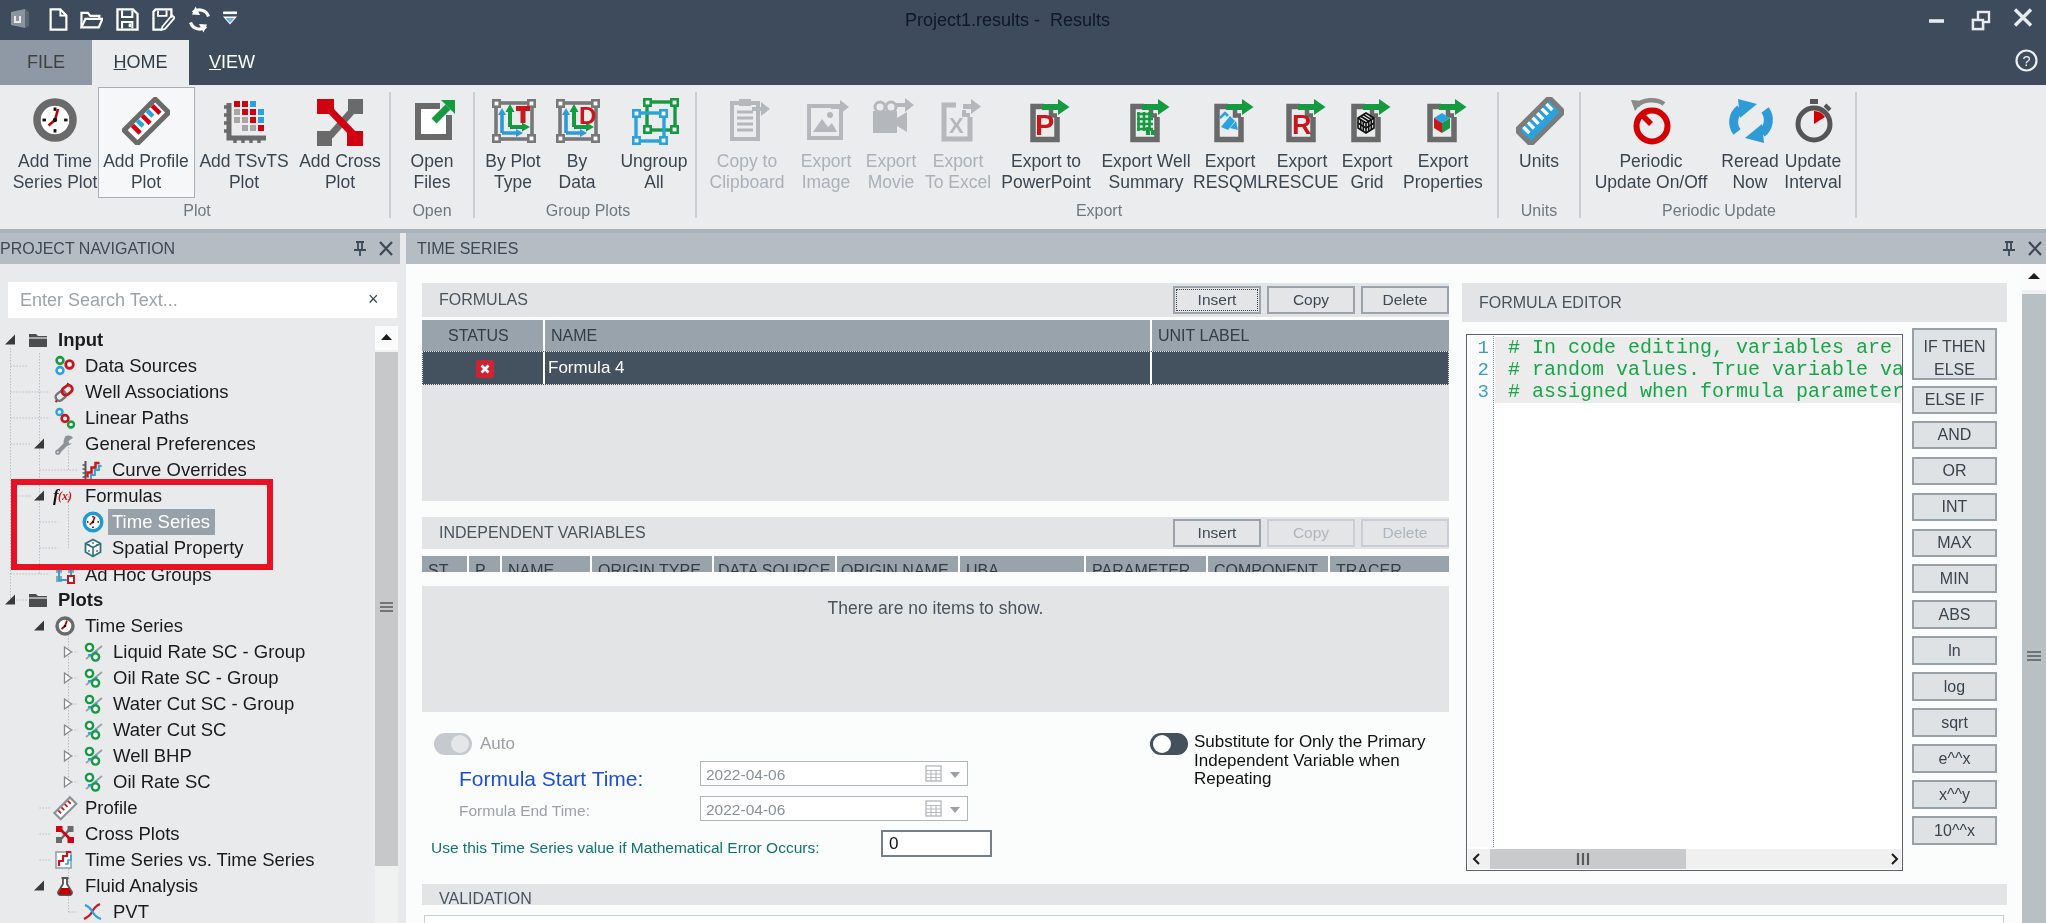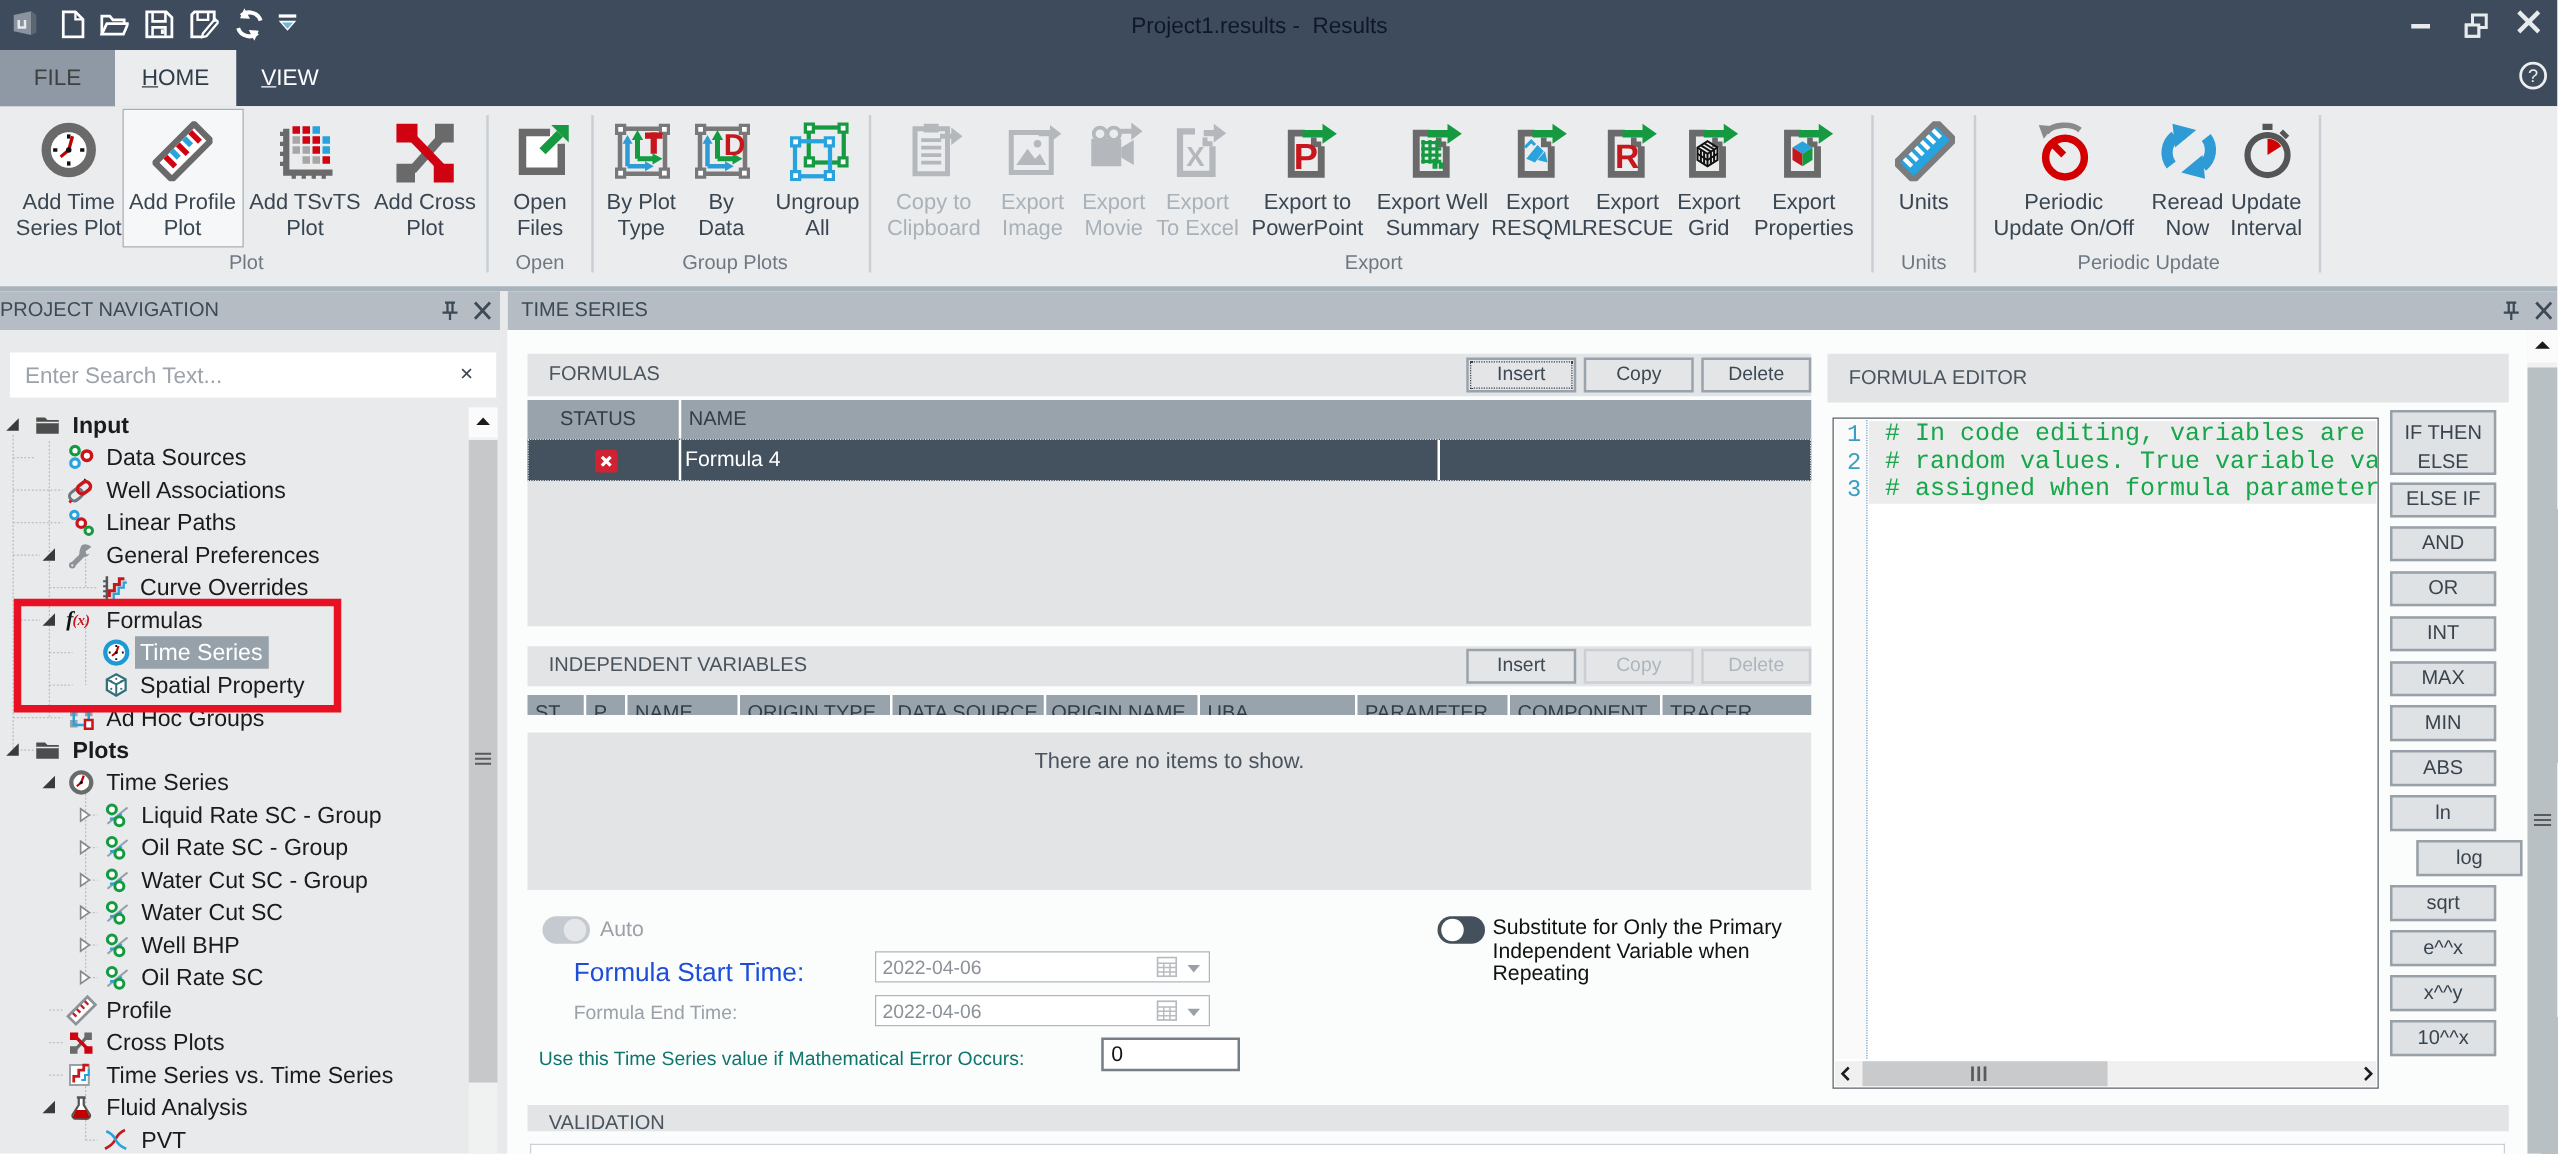--- a/index.html
+++ b/index.html
@@ -643,20 +643,21 @@
 
 <div id="midcontent">
 
 <div class="abs secbar" style="left:422px; top:283px; width:1027px; height:34px; line-height:34px; padding-left:17px;">FORMULAS</div>
 <div class="btn" style="left:1173px; top:286px; outline:1px dotted #3a444e; outline-offset:-4px;">Insert</div>
 <div class="btn" style="left:1267px; top:286px;">Copy</div>
 <div class="btn" style="left:1361px; top:286px;">Delete</div>
 <div class="abs thead" style="left:422px; top:320px; width:1027px; height:31px;">
   <div class="tcol" style="left:0; width:135px; border-left:none;margin-left:20px;">STATUS</div>
   <div class="tcol" style="left:121px; width:607px;">NAME</div>
+  <div class="tcol" style="left:728px; width:299px;">UNIT LABEL</div>
 </div>
 <div class="abs" style="left:422px; top:351px; width:1027px; height:34px; background:#44525f; border:1px dotted #dfe3e6;">
   <div class="abs" style="left:120px; top:0; width:2px; height:100%; background:#fff;"></div>
   <div class="abs" style="left:727px; top:0; width:2px; height:100%; background:#fff;"></div>
   <div class="abs" style="left:53px; top:8px; width:18px; height:18px; background:#cf2233; border-radius:2px;">
     <svg width="18" height="18" viewBox="0 0 18 18">
           <path d="M 5.5 5.5 L 12.5 12.5 M 12.5 5.5 L 5.5 12.5" stroke="#fff" stroke-width="2.6"></path>
         </svg>
   </div>
   <div class="abs" style="left:125px; top:0; height:100%; line-height:32px; color:#fff; font-size:17px;">Formula 4</div>
@@ -746,21 +747,21 @@
 
 <div class="ebtn" style="top:328px; height:52px; line-height:23px; padding-top:5px;">IF THEN<br>ELSE</div>
 <div class="ebtn" style="top:386px; height:28px; line-height:24px;">ELSE IF</div>
 <div class="ebtn" style="top:421px; height:28px; line-height:24px;">AND</div>
 <div class="ebtn" style="top:457px; height:28px; line-height:24px;">OR</div>
 <div class="ebtn" style="top:493px; height:28px; line-height:24px;">INT</div>
 <div class="ebtn" style="top:529px; height:28px; line-height:24px;">MAX</div>
 <div class="ebtn" style="top:564px; height:29px; line-height:25px;">MIN</div>
 <div class="ebtn" style="top:600px; height:29px; line-height:25px;">ABS</div>
 <div class="ebtn" style="top:636px; height:29px; line-height:25px;">ln</div>
-<div class="ebtn" style="top:672px; height:29px; line-height:25px;margin-left:21px;">log</div>
+<div class="ebtn" style="top:672px; height:29px; line-height:25px;">log</div>
 <div class="ebtn" style="top:708px; height:29px; line-height:25px;">sqrt</div>
 <div class="ebtn" style="top:744px; height:29px; line-height:25px;">e^^x</div>
 <div class="ebtn" style="top:780px; height:29px; line-height:25px;">x^^y</div>
 <div class="ebtn" style="top:816px; height:29px; line-height:25px;">10^^x</div>
 </div>
 
 <div class="abs sbtrack" style="left:2022px; top:264px; width:24px; height:659px;"></div>
 <div class="abs" style="left:2022px; top:264px; width:24px; height:26px; background:#fbfbfb;"></div>
 <svg class="abs" style="left:2022px; top:269px;" width="24" height="16" viewBox="0 0 24 16">
     <path d="M 6 10 L 12 4 L 18 10" fill="#1b1b1b"></path>

